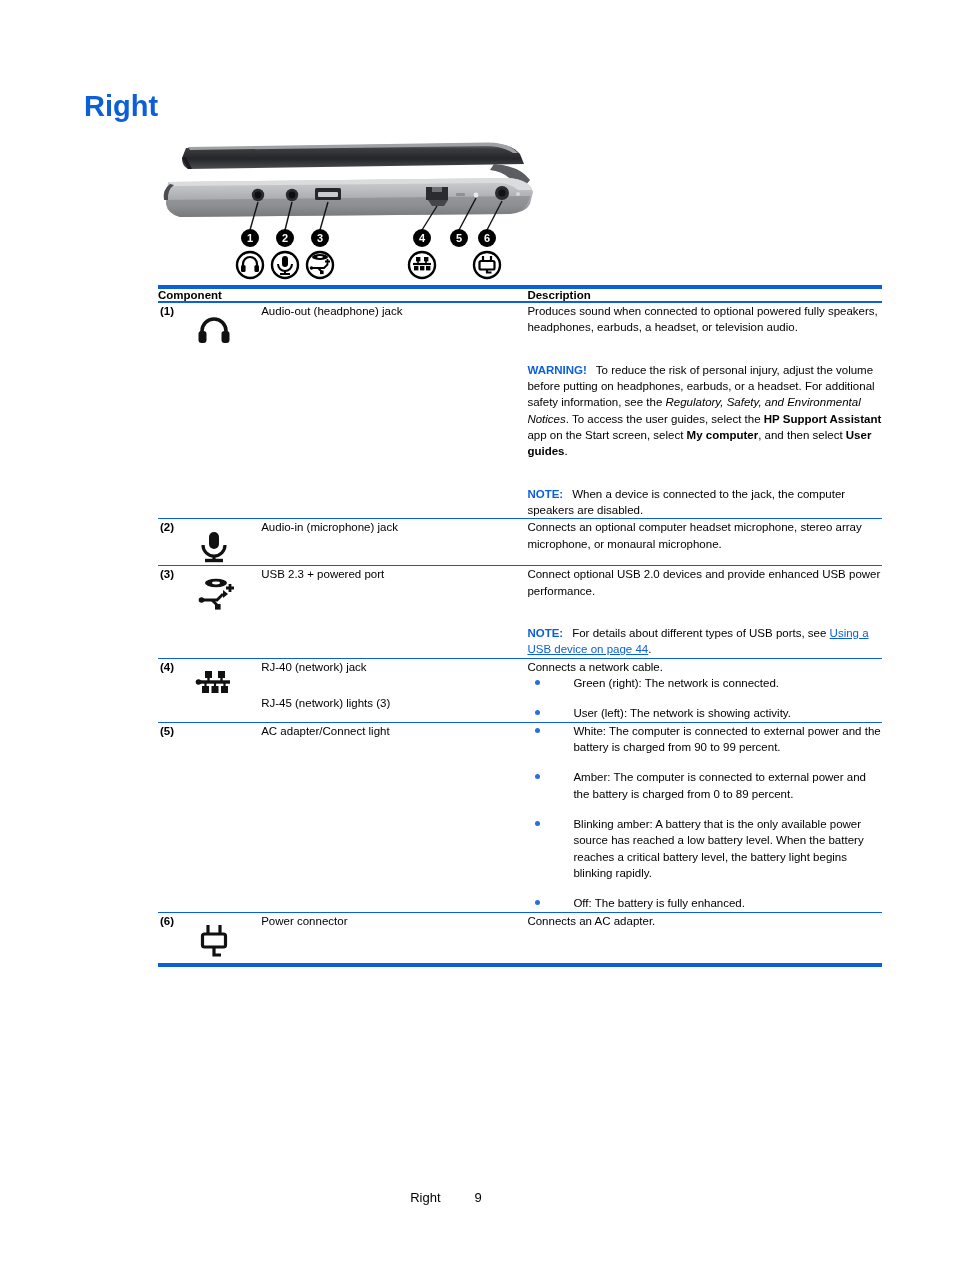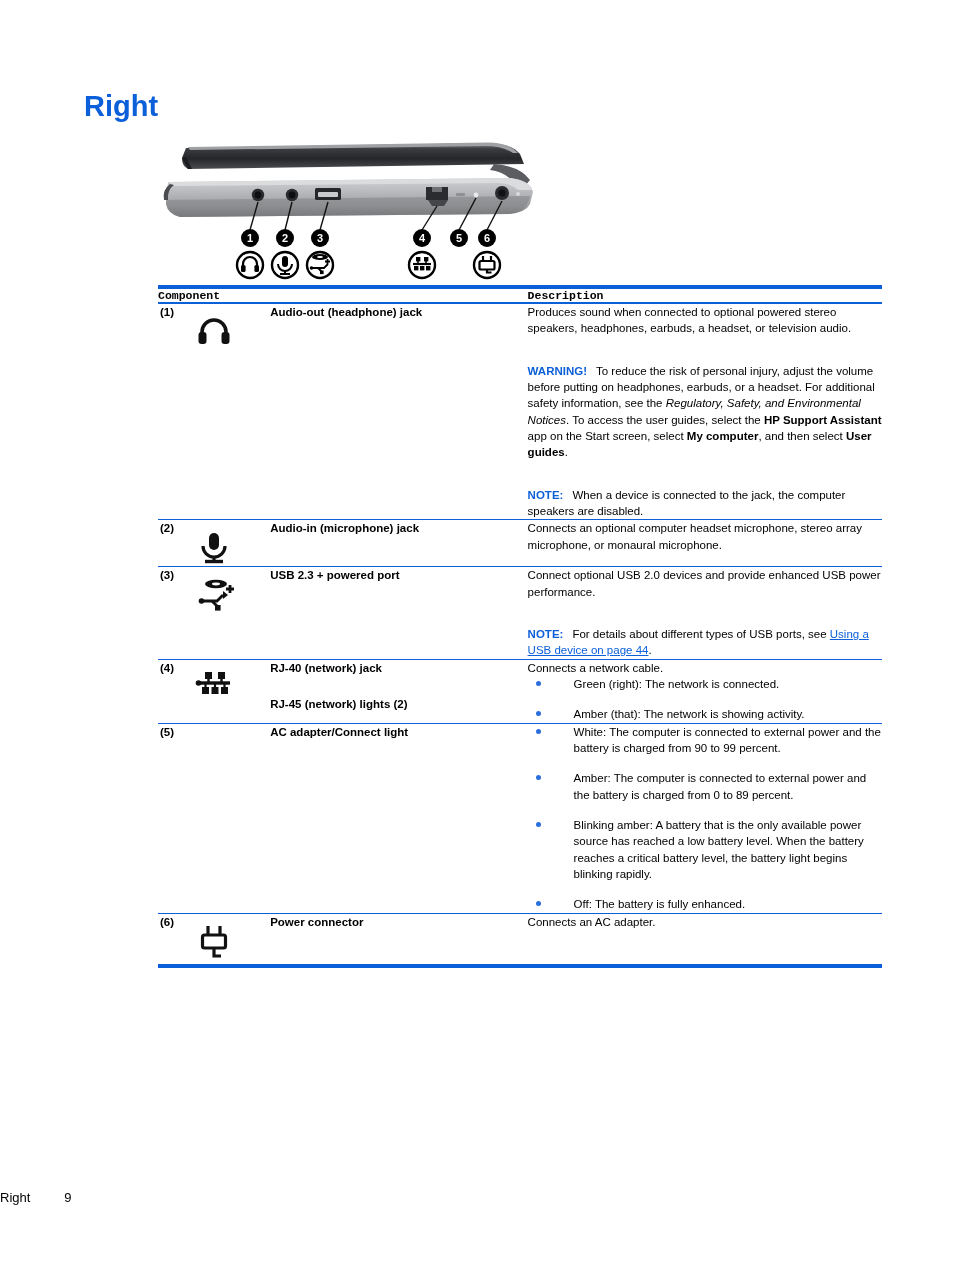--- a/index.html
+++ b/index.html
@@ -59,21 +59,20 @@
   .comp-table th, .comp-table td {
     text-align: left;
     vertical-align: top;
     padding: 0;
   }
   thead th {
     font-size: 11.5px;
     font-weight: bold;
     padding: 8px 0 7px 0;
     border-bottom: 2px solid #0b5fd9;
-    font-family: Liberation Mono, monospace;
   }
   .col-num   { width: 32px; }
   .col-icon  { width: 70px; }
   .col-name  { width: 262px; }
   .col-desc  { width: 360px; }
 
   tbody tr { border-bottom: 1px solid #0b5fd9; }
   tbody tr:last-child { border-bottom: none; }
 
   tbody td {
@@ -81,21 +80,21 @@
     padding-bottom: 13px;
     font-size: 11.5px;
     line-height: 1.42;
   }
   td.num { font-size: 11.5px; font-weight: bold; padding-left: 2px; }
   td.icon { padding-top: 10px; }
   td.icon svg { display: block; }
   td.name { padding-right: 8px; }
   td.desc { }
 
-  .name-line { margin: 0 0 0 9px; font-weight: bold; }
+  .name-line { margin: 0 0 0 0; }
   .name-line + .name-line { margin-top: 20px; }
 
   p.para { margin: 0 0 0 0; }
   p.para + p.para { margin-top: 26px; }
 
   .warn-label { color: #0b5fd9; font-weight: bold; }
   .note-label { color: #0b5fd9; font-weight: bold; }
   .lbl-gap { display: inline-block; width: 9px; }
   .bold { font-weight: bold; }
   .ital { font-style: italic; }
@@ -126,21 +125,21 @@
     background: #2a6ddb;
   }
 
   
   .footer {
     position: absolute;
     left: 0;
     top: 1190px;
     width: 954px;
     height: 20px;
-    text-align: left;
+    text-align: center;
     font-size: 13px;
   }
   .footer .f-sect { margin-right: 34px; }
   .footer .f-page { margin-right: 62px; }
 </style>
 </head>
 <body>
 
 <div class="page">
 
@@ -299,21 +298,21 @@
           <svg width="44" height="34" viewBox="0 0 44 34">
             <path d="M10,22 v-4 a12,12 0 0 1 24,0 v4" fill="none" stroke="#111" stroke-width="3.6"></path>
             <rect x="6.5" y="18" width="8" height="12" rx="3" fill="#111"></rect>
             <rect x="29.5" y="18" width="8" height="12" rx="3" fill="#111"></rect>
           </svg>
         </td>
         <td class="name col-name">
           <div class="name-line">Audio-out (headphone) jack</div>
         </td>
         <td class="desc col-desc">
-          <p class="para">Produces sound when connected to optional powered stereo speakers, headphones, earbuds, a headset, or television audio.</p>
+          <p class="para">Produces sound when connected to optional powered fully speakers, headphones, earbuds, a headset, or television audio.</p>
           <p class="para"><span class="warn-label">WARNING!</span><span class="lbl-gap"></span><span>To reduce the risk of personal injury, adjust the volume before putting on headphones, earbuds, or a headset. For additional safety information, see the </span><span class="ital">Regulatory, Safety, and Environmental Notices</span><span>. To access the user guides, select the </span><span class="bold">HP Support Assistant</span><span> app on the Start screen, select </span><span class="bold">My computer</span><span>, and then select </span><span class="bold">User guides</span><span>.</span></p>
           <p class="para"><span class="note-label">NOTE:</span><span class="lbl-gap"></span><span>When a device is connected to the jack, the computer speakers are disabled.</span></p>
         </td>
       </tr>
 
       <tr>
         <td class="num">(2)</td>
         <td class="icon">
           <svg width="44" height="36" viewBox="0 0 44 36">
             <rect x="17" y="3" width="10" height="17" rx="5" fill="#111"></rect>
@@ -366,27 +365,27 @@
             <rect x="10" y="17" width="7" height="7" fill="#111"></rect>
             <rect x="19.5" y="17" width="7" height="7" fill="#111"></rect>
             <rect x="29" y="17" width="7" height="7" fill="#111"></rect>
             <line x1="13.5" y1="13" x2="13.5" y2="18" stroke="#111" stroke-width="2.2"></line>
             <line x1="23" y1="13" x2="23" y2="18" stroke="#111" stroke-width="2.2"></line>
             <line x1="32.5" y1="13" x2="32.5" y2="18" stroke="#111" stroke-width="2.2"></line>
           </svg>
         </td>
         <td class="name">
           <div class="name-line">RJ-40 (network) jack</div>
-          <div class="name-line">RJ-45 (network) lights (2)</div>
+          <div class="name-line">RJ-45 (network) lights (3)</div>
         </td>
         <td class="desc">
           <p class="para">Connects a network cable.</p>
           <ul class="blist" style="">
             <li><span class="bdot"></span><span>Green (right): The network is connected.</span></li>
-            <li><span class="bdot"></span><span>Amber (that): The network is showing activity.</span></li>
+            <li><span class="bdot"></span><span>User (left): The network is showing activity.</span></li>
           </ul>
         </td>
       </tr>
 
       <tr>
         <td class="num">(5)</td>
         <td class="icon"></td>
         <td class="name">
           <div class="name-line">AC adapter/Connect light</div>
         </td>

